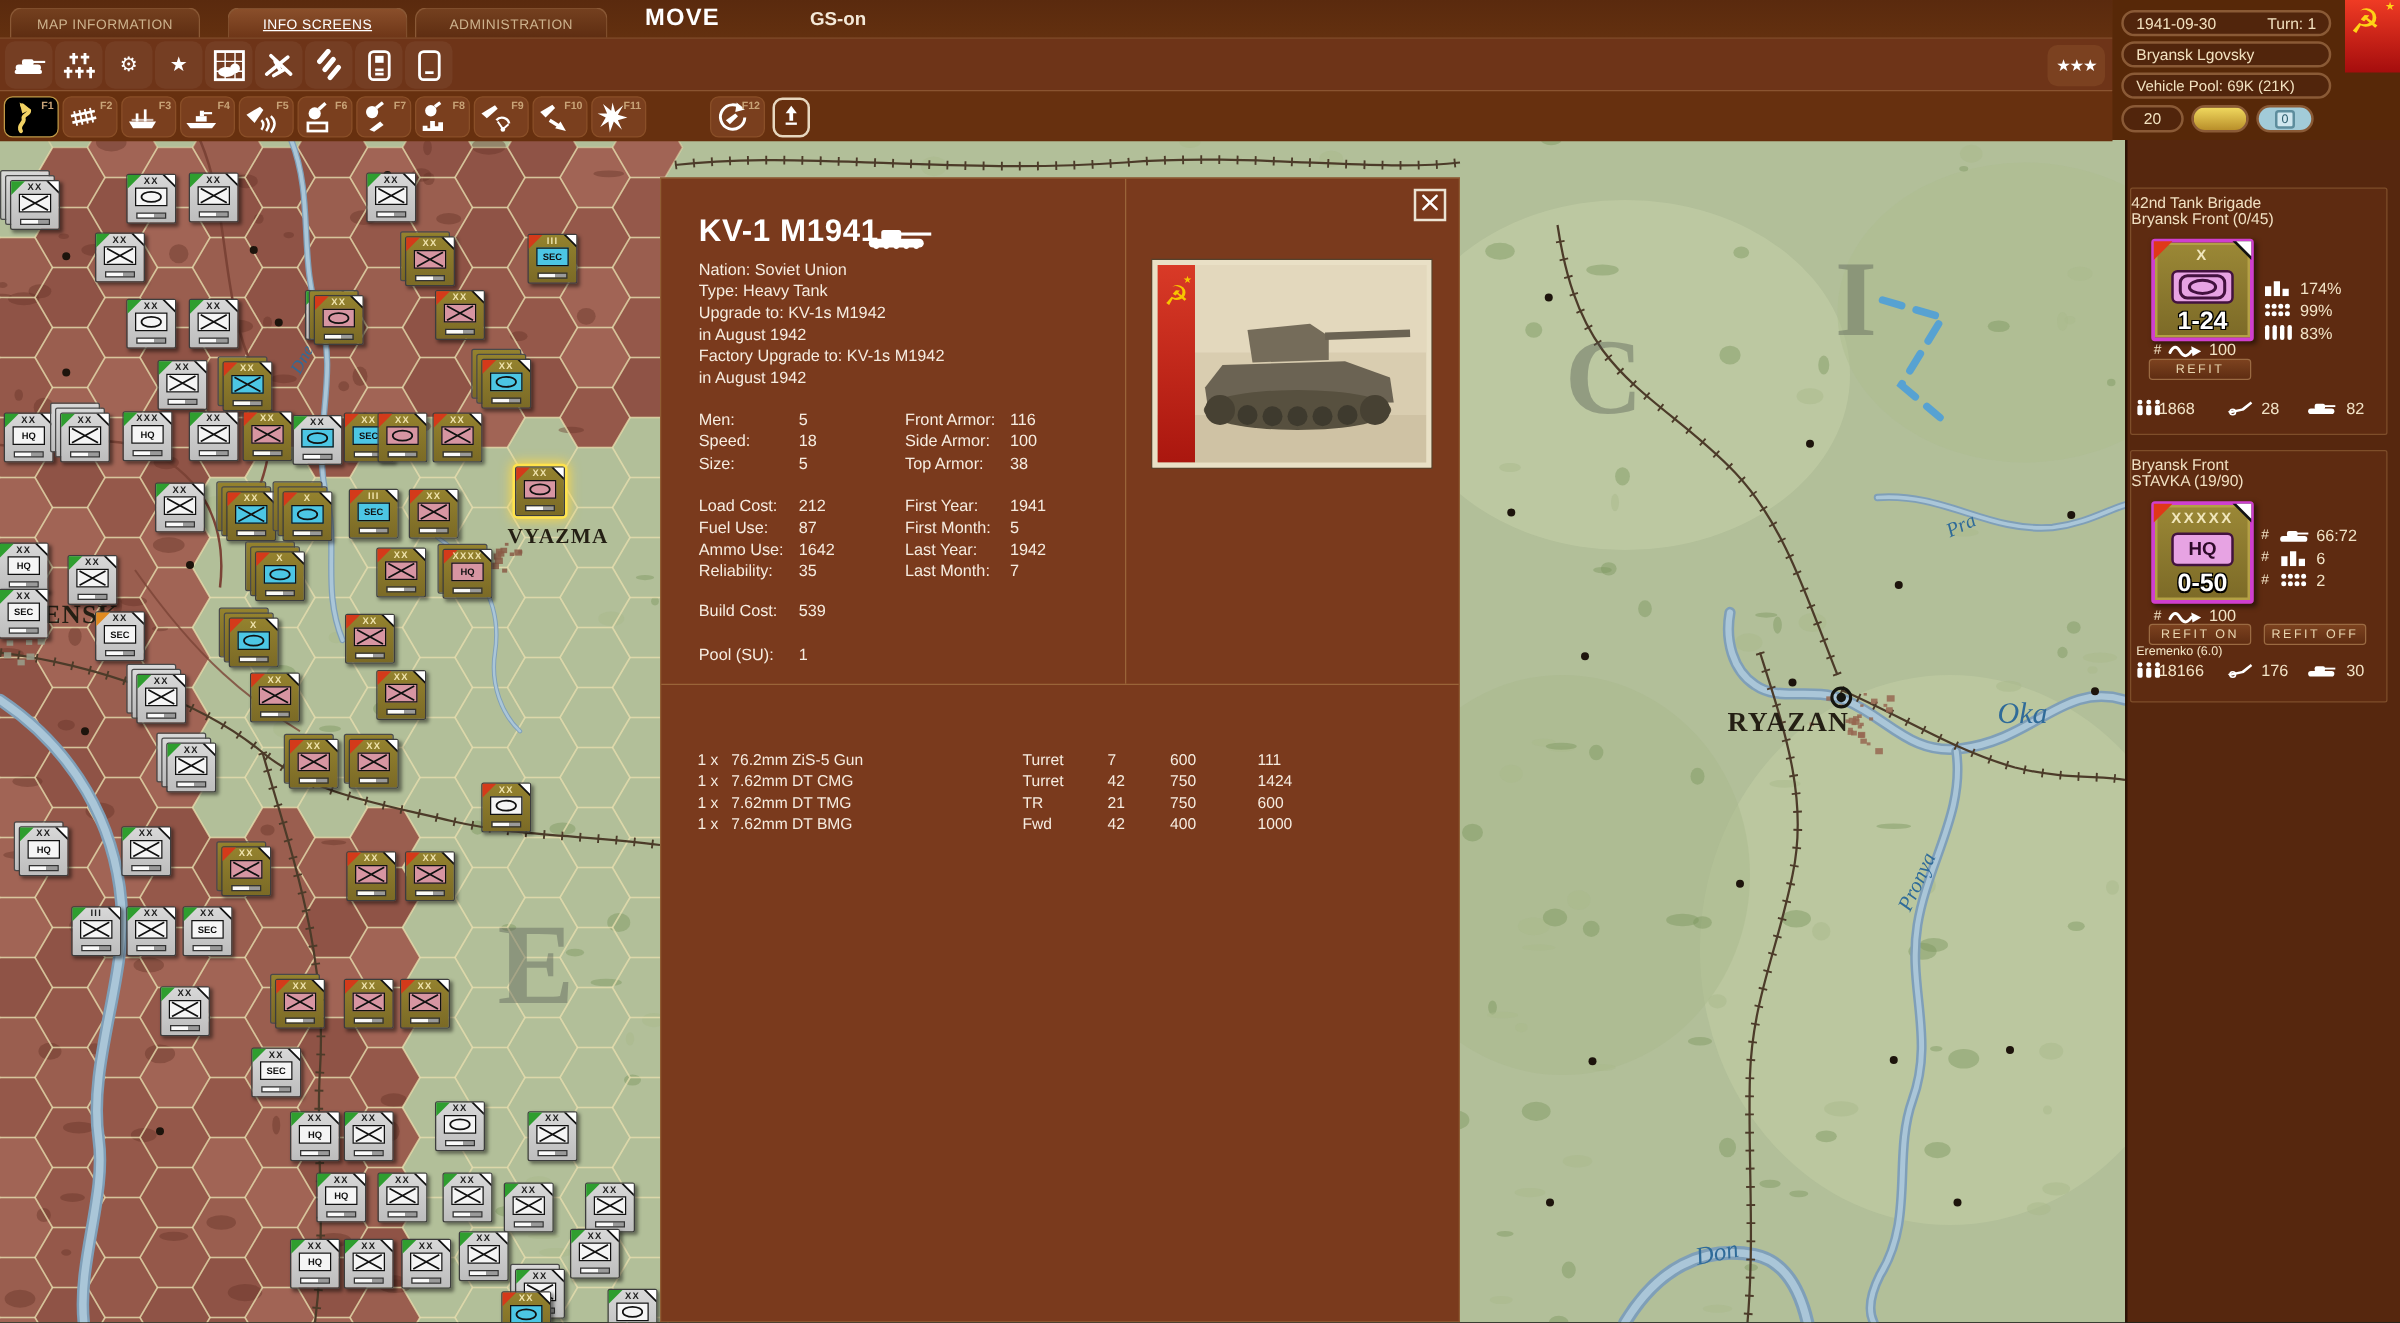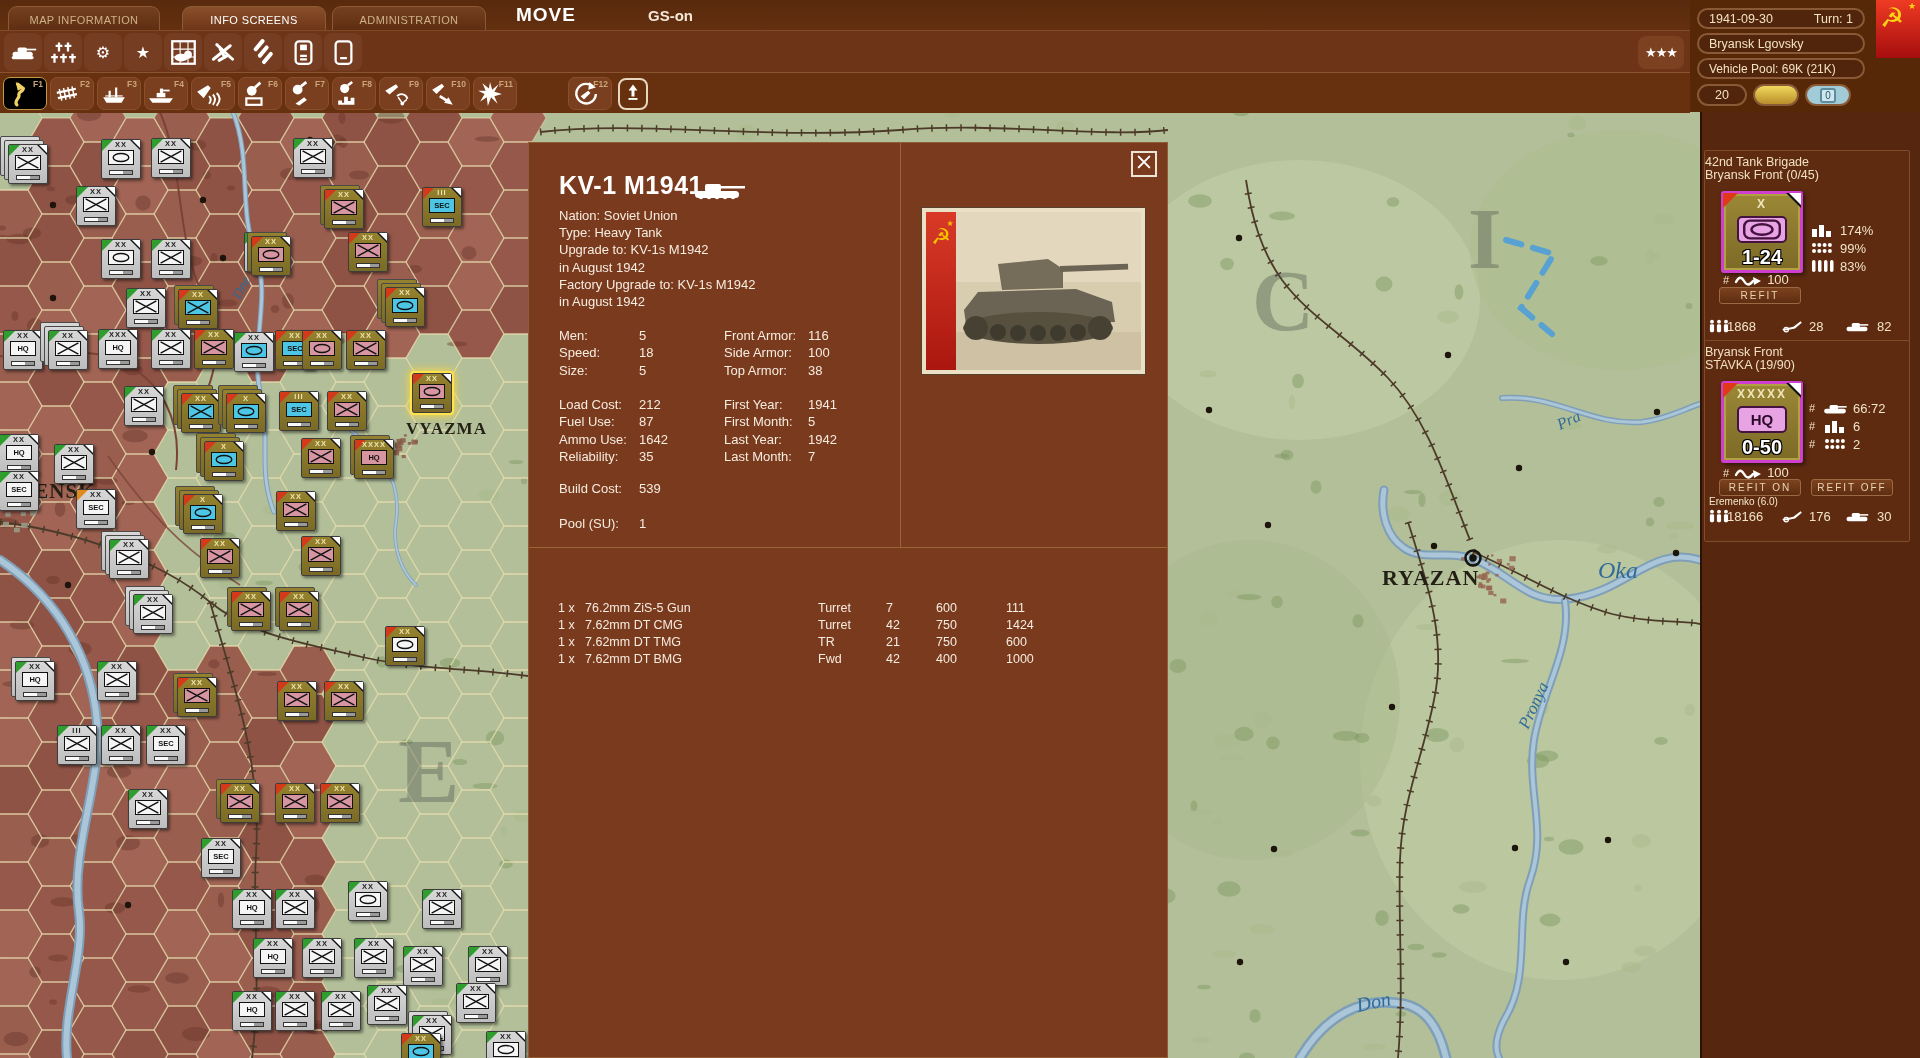--- a/index.html
+++ b/index.html
@@ -4,21 +4,21 @@
 <style>
   html,body{margin:0;padding:0;background:#000;}
   #app{position:relative;width:1920px;height:1058px;overflow:hidden;
        font-family:"Liberation Sans",sans-serif;background:#000;user-select:none;}
   
   #hdr{position:absolute;left:0;top:0;width:1920px;height:112px;background:#63300f;z-index:20;}
   #tabrow{position:absolute;left:0;top:0;width:1690px;height:30px;background:linear-gradient(#5a2a0e,#63300f);}
   .tab{position:absolute;top:6px;height:26px;border-radius:9px 9px 0 0;
        background:linear-gradient(#74401f,#5c2b10);border:1px solid #8a5936;border-bottom:none;
        color:#cdb28d;font-size:11px;display:flex;align-items:center;justify-content:center;letter-spacing:.4px;cursor:pointer;}
-  .tab.active{background:linear-gradient(#8a4f2b,#6b3315);color:#ffffff;}
+  .tab.active{background:linear-gradient(#8a4f2b,#6b3315);color:#ffffff;text-decoration:underline;}
   .move-lbl{position:absolute;left:516px;top:4px;font-size:19px;font-weight:bold;color:#fff;letter-spacing:1px;}
   .gs-lbl{position:absolute;left:648px;top:7px;font-size:15px;font-weight:bold;color:#f4e9d8;}
   #toolbar1{position:absolute;left:0;top:30px;width:1690px;height:42px;background:#6e3418;
             border-top:1px solid #7e4a28;border-bottom:1px solid #451e07;}
   .tbtn{position:absolute;top:2px;width:38px;height:38px;border-radius:8px;background:rgba(255,255,255,.05);
         display:flex;align-items:center;justify-content:center;color:#fff;cursor:pointer;}
   .tbtn svg{width:27px;height:27px;}
   #stars-btn{position:absolute;left:1638px;top:36px;width:46px;height:33px;border-radius:8px;background:#7b4120;
              color:#fff;display:flex;align-items:center;justify-content:center;font-size:13px;letter-spacing:-1px;cursor:pointer;}
   #fkeyrow{position:absolute;left:0;top:72px;width:1690px;height:40px;background:#67300f;border-top:1px solid #8a5431;}
@@ -95,21 +95,21 @@
   #dev-head span{position:absolute;}
   .h-dev{left:59px;} .h-face{left:289px;} .h-rof{left:355px;} .h-acc{left:405px;} .h-ammo{left:453px;}
   #dev-rows{position:absolute;left:0;top:458px;width:100%;}
   .dev-row{position:relative;height:17px;font-size:12.5px;}
   .dev-row span{position:absolute;white-space:nowrap;}
   .c-qty{left:29px;} .c-name{left:56px;} .c-face{left:289px;} .c-rof{left:357px;} .c-acc{left:407px;} .c-ammo{left:477px;}
   
   #sidebar{position:absolute;left:1700px;top:112px;width:220px;height:946px;background:#56270e;z-index:5;
            border-left:2px solid #2c1204;box-sizing:border-box;color:#f2e3c6;}
   .panel{position:absolute;left:2px;width:206px;background:#5e2b11;border:1px solid #7e4e2a;border-radius:2px;box-sizing:border-box;}
-  #panel1{top:38px;height:198px;} #panel2{top:228px;height:202px;}
+  #panel1{top:38px;height:198px;} #panel2{top:248px;height:202px;}
   .pt1,.pt2{position:absolute;left:0;width:100%;font-size:12.5px;color:#f1e0c2;}
   .pt1{top:4px;} .pt2{top:17px;}
   .big-ctr{position:absolute;left:16px;top:40px;width:76px;height:76px;background:linear-gradient(#9b8836,#7c6a27);
            border:3px solid #cf3fcf;border-radius:3px;box-sizing:content-box;
            box-shadow:inset 0 0 0 2px #b3a045,2px 2px 4px rgba(0,0,0,.5);cursor:pointer;}
   .btlb{position:absolute;left:-1px;top:-1px;border-top:15px solid #e03818;border-right:15px solid transparent;}
   .btrb{position:absolute;right:-1px;top:-1px;border-top:15px solid #111;border-left:15px solid transparent;}
   .btrw{position:absolute;right:-1px;top:-1px;border-top:12px solid #fff;border-left:12px solid transparent;}
   .bsz{position:absolute;top:3px;left:0;width:100%;text-align:center;font-size:12px;font-weight:bold;color:#f0e6bb;letter-spacing:2px;}
   .bsym{position:absolute;left:13px;top:22px;width:50px;height:27px;background:#e7a3e3;border:2px solid #43123f;border-radius:5px;

